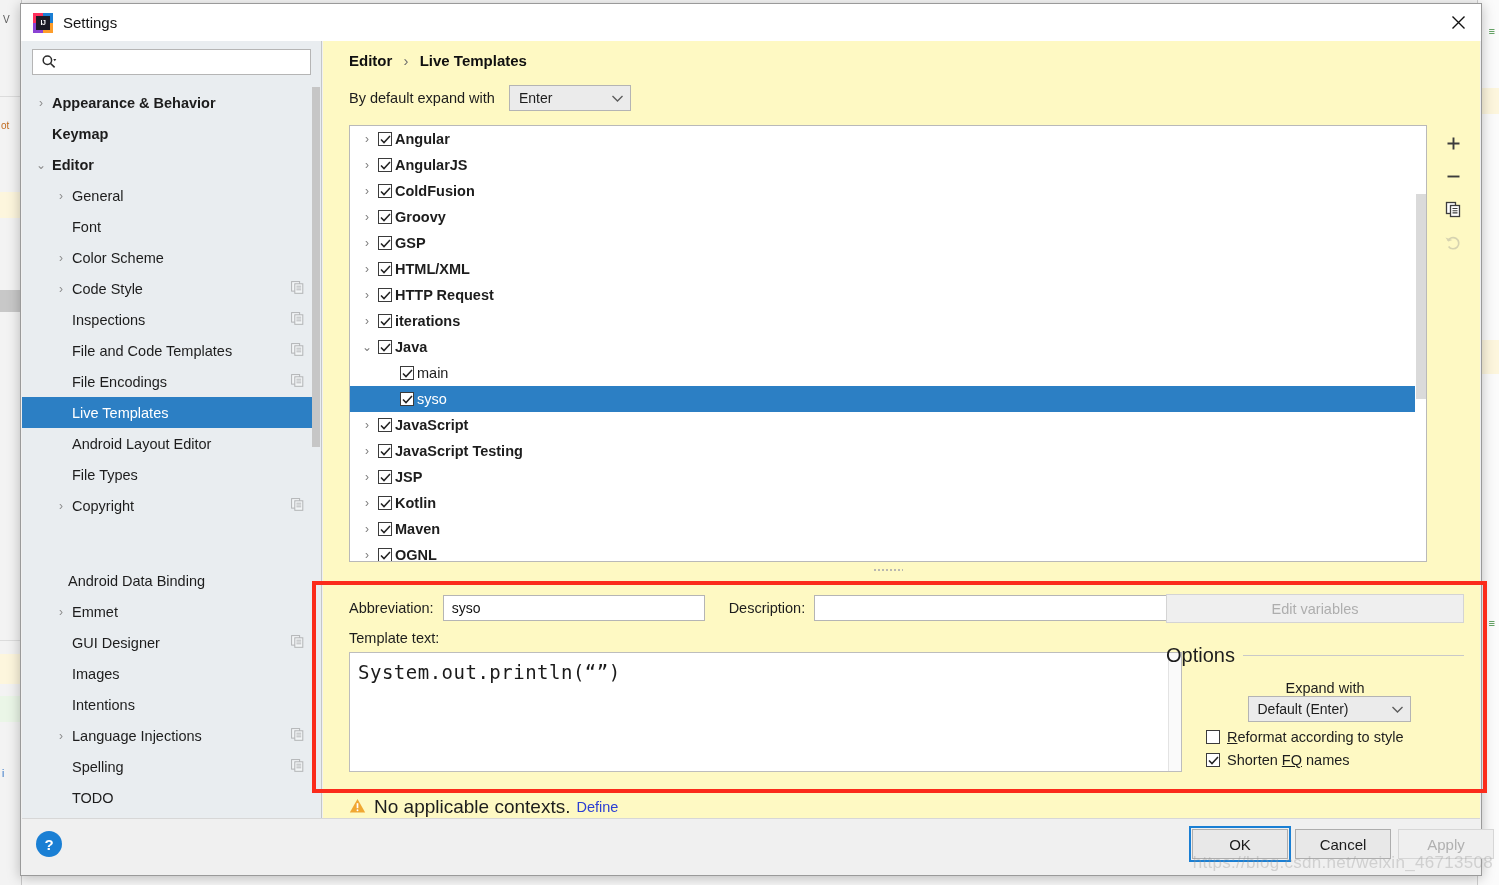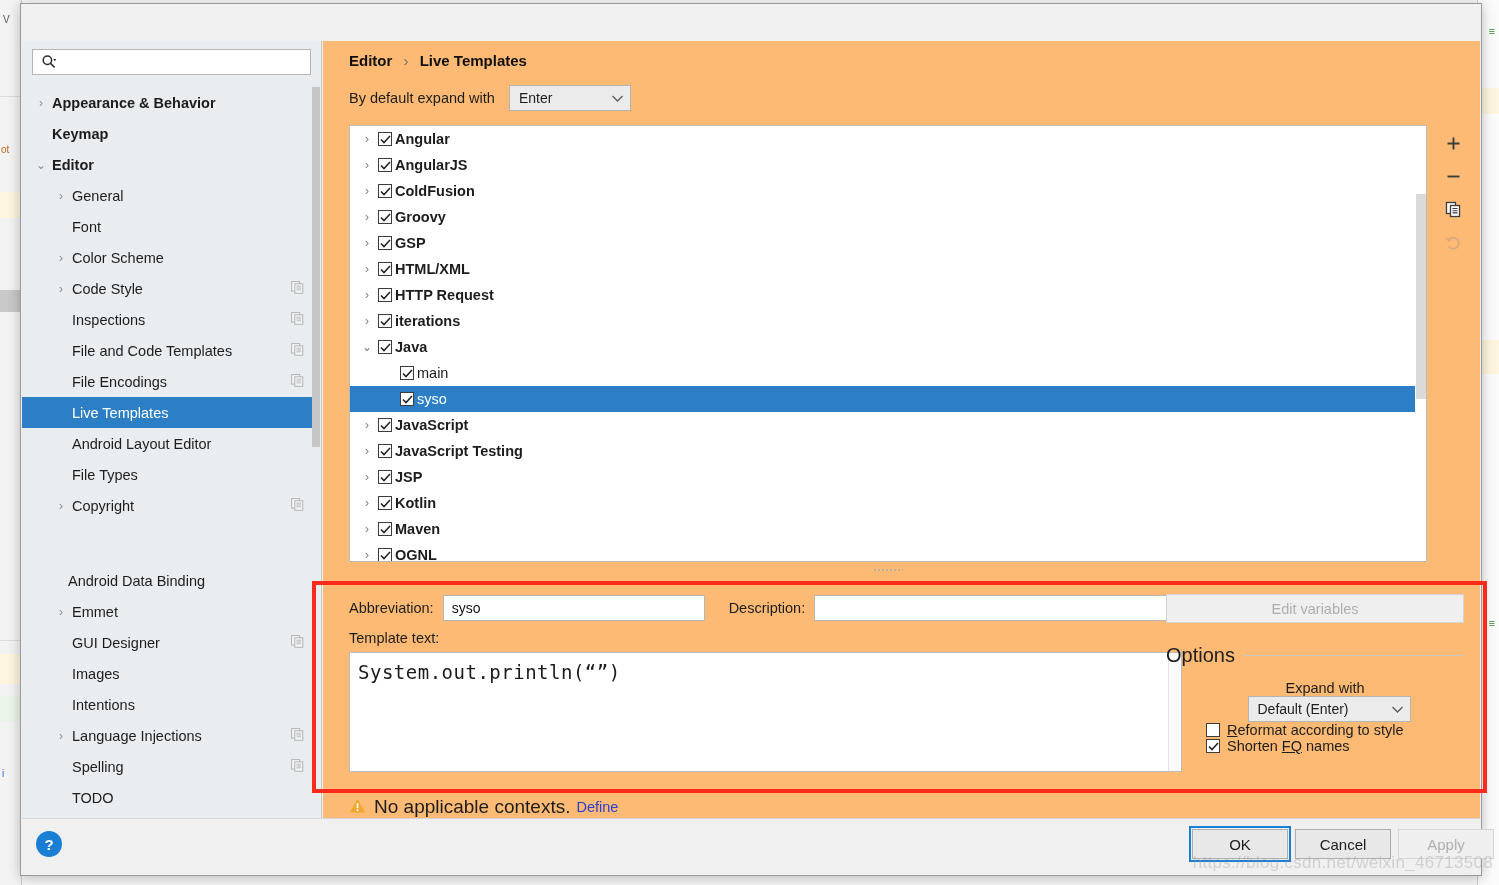--- a/index.html
+++ b/index.html
@@ -83,21 +83,21 @@
   }
   .side-item .lbl { font-size: 14.5px; white-space: nowrap; }
   .side-item.top > .lbl { font-weight: bold; }
   .side-item.selected { background: #2c7fc4; }
   .side-item.selected .lbl { color: #ffffff; }
   .side-item .copy-ic { margin-left: auto; opacity: .45; flex: 0 0 auto; }
   .side-scrollbar { position: absolute; right: 1px; top: 46px; width: 8px; bottom: 0; }
   .side-scrollbar .thumb { position:absolute; left:0; width:8px; background:#c6c6c6; }
 
   
-  #content { position: absolute; left: 302px; top: 37px; right: 1px; bottom: 56px; background: #fdba74; }
+  #content { position: absolute; left: 302px; top: 37px; right: 1px; bottom: 56px; background: #fef9c3; }
   #breadcrumb { position: absolute; left: 26px; top: 11px; font-size: 15px; font-weight: bold; color: #101010; }
   #breadcrumb .sep { font-weight: normal; color: #6d6d6d; margin: 0 7px; }
   #expand-row { position: absolute; left: 26px; top: 44px; display: flex; align-items: center; }
   #expand-row .cap { font-size: 14.5px; margin-right: 14px; }
   .combo {
     height: 26px; border: 1px solid #b4b4b4; background: #ebebeb;
     display: inline-flex; align-items: center; padding: 0 0 0 9px; cursor: pointer; min-width: 120px;
   }
   .combo .cv { font-size: 14px; flex: 1; }
   .combo .arrow { width: 24px; display:flex; align-items:center; justify-content:center; color:#5d5d5d; }
@@ -162,21 +162,21 @@
   #edit-variables-btn {
     height: 29px; border:1px solid #d4d4d4; background:#efefef; color:#aeaeae;
     display:flex; align-items:center; justify-content:center; font-size:14.5px; cursor:default;
   }
   #options-header { display:flex; align-items:center; margin-top: 21px; }
   #options-header .ot { font-size: 20px; margin-right: 8px; }
   #options-header .rule { flex:1; height:1px; background:#c9c9c9; }
   #expand-with-row { display:flex; align-items:center; margin-top: 13px; padding-left: 28px; flex-direction: column; }
   #expand-with-row .cap { font-size:14.5px; margin-right:8px; }
   #expand-with-combo { width: 163px; }
-  .opt-check { display:flex; align-items:center; padding-left: 40px; cursor:pointer; }
+  .opt-check { display:flex; align-items:center; margin-top: 7px; padding-left: 40px; cursor:pointer; }
   .opt-check .lbl { font-size: 14.5px; margin-left: 7px; }
   .ul { text-decoration: underline; }
 
   
   #warn-row { position:absolute; left:26px; bottom:1px; display:flex; align-items:center; }
   #warn-row .wtxt { font-size:19px; margin-left:8px; }
   #warn-row .wlink { font-size:14.5px; color:#2b3ed4; margin-left:6px; cursor:pointer; }
 
   
   #annotation-box {
@@ -205,38 +205,53 @@
     position:absolute; right: 6px; bottom: 12px; font-size: 17px; color: rgba(150,150,150,.35);
     letter-spacing: .3px; white-space: nowrap; z-index: 40; pointer-events:none;
   }
 </style>
 </head>
 <body>
 
 <div id="ide-backdrop">
   <div class="bd-left-strip"></div>
   <div class="bd-chip" style="left:3px; top:14px;">V</div>
-  <div class="bd-chip" style="left:1px; top:120px; color:#c06a1e;margin-top:24px;">ot</div>
+  <div class="bd-chip" style="left:1px; top:120px; color:#c06a1e;">ot</div>
   <div class="bd-band" style="left:0; top:192px; width:20px; height:26px;"></div>
   <div class="bd-band" style="left:0; top:654px; width:20px; height:30px;"></div>
   <div class="bd-band2" style="left:0; top:696px; width:20px; height:26px;"></div>
   <div class="bd-chip" style="left:2px; top:768px; color:#2b6fc4;">i</div>
   <div style="position:absolute; left:0; top:290px; width:20px; height:22px; background:#c8c8c8;"></div>
   <div class="bd-line" style="left:0; top:96px; width:20px;"></div>
   <div class="bd-line" style="left:0; top:640px; width:20px;"></div>
 
   <div class="bd-right-pane"></div>
   <div class="bd-green" style="right:4px; top:26px;">≡</div>
   <div class="bd-band" style="right:0; top:88px; width:20px; height:26px;"></div>
   <div class="bd-band" style="right:0; top:340px; width:20px; height:34px;"></div>
   <div class="bd-green" style="right:4px; top:618px;">≡</div>
 </div>
 
 <div id="settings-window">
 
+  <div id="title-bar">
+    <div id="app-icon">
+      <div class="q1"></div>
+        <div class="q2"></div>
+        <div class="q3"></div>
+        <div class="q4"></div>
+      <div class="inner">IJ</div>
+    </div>
+    <div id="window-title">Settings</div>
+    <div id="close-button">
+      <svg width="15" height="15" viewBox="0 0 15 15">
+          <path d="M1.5 1.5 L13.5 13.5 M13.5 1.5 L1.5 13.5" stroke="#111" stroke-width="1.35" fill="none"></path>
+        </svg>
+    </div>
+  </div>
 
   <div id="sidebar">
     <div id="search-wrap">
       <div id="search-box">
         <span class="mag">
           <svg width="16" height="16" viewBox="0 0 16 16">
             <circle cx="6.4" cy="6.2" r="4.2" stroke="#2b2b2b" stroke-width="1.5" fill="none"></circle>
             <path d="M9.6 9.5 L13.6 13.4" stroke="#2b2b2b" stroke-width="1.6" fill="none"></path>
             <path d="M12.3 5.0 l3.0 0 l-1.5 2.2 z" fill="#2b2b2b"></path>
           </svg>

